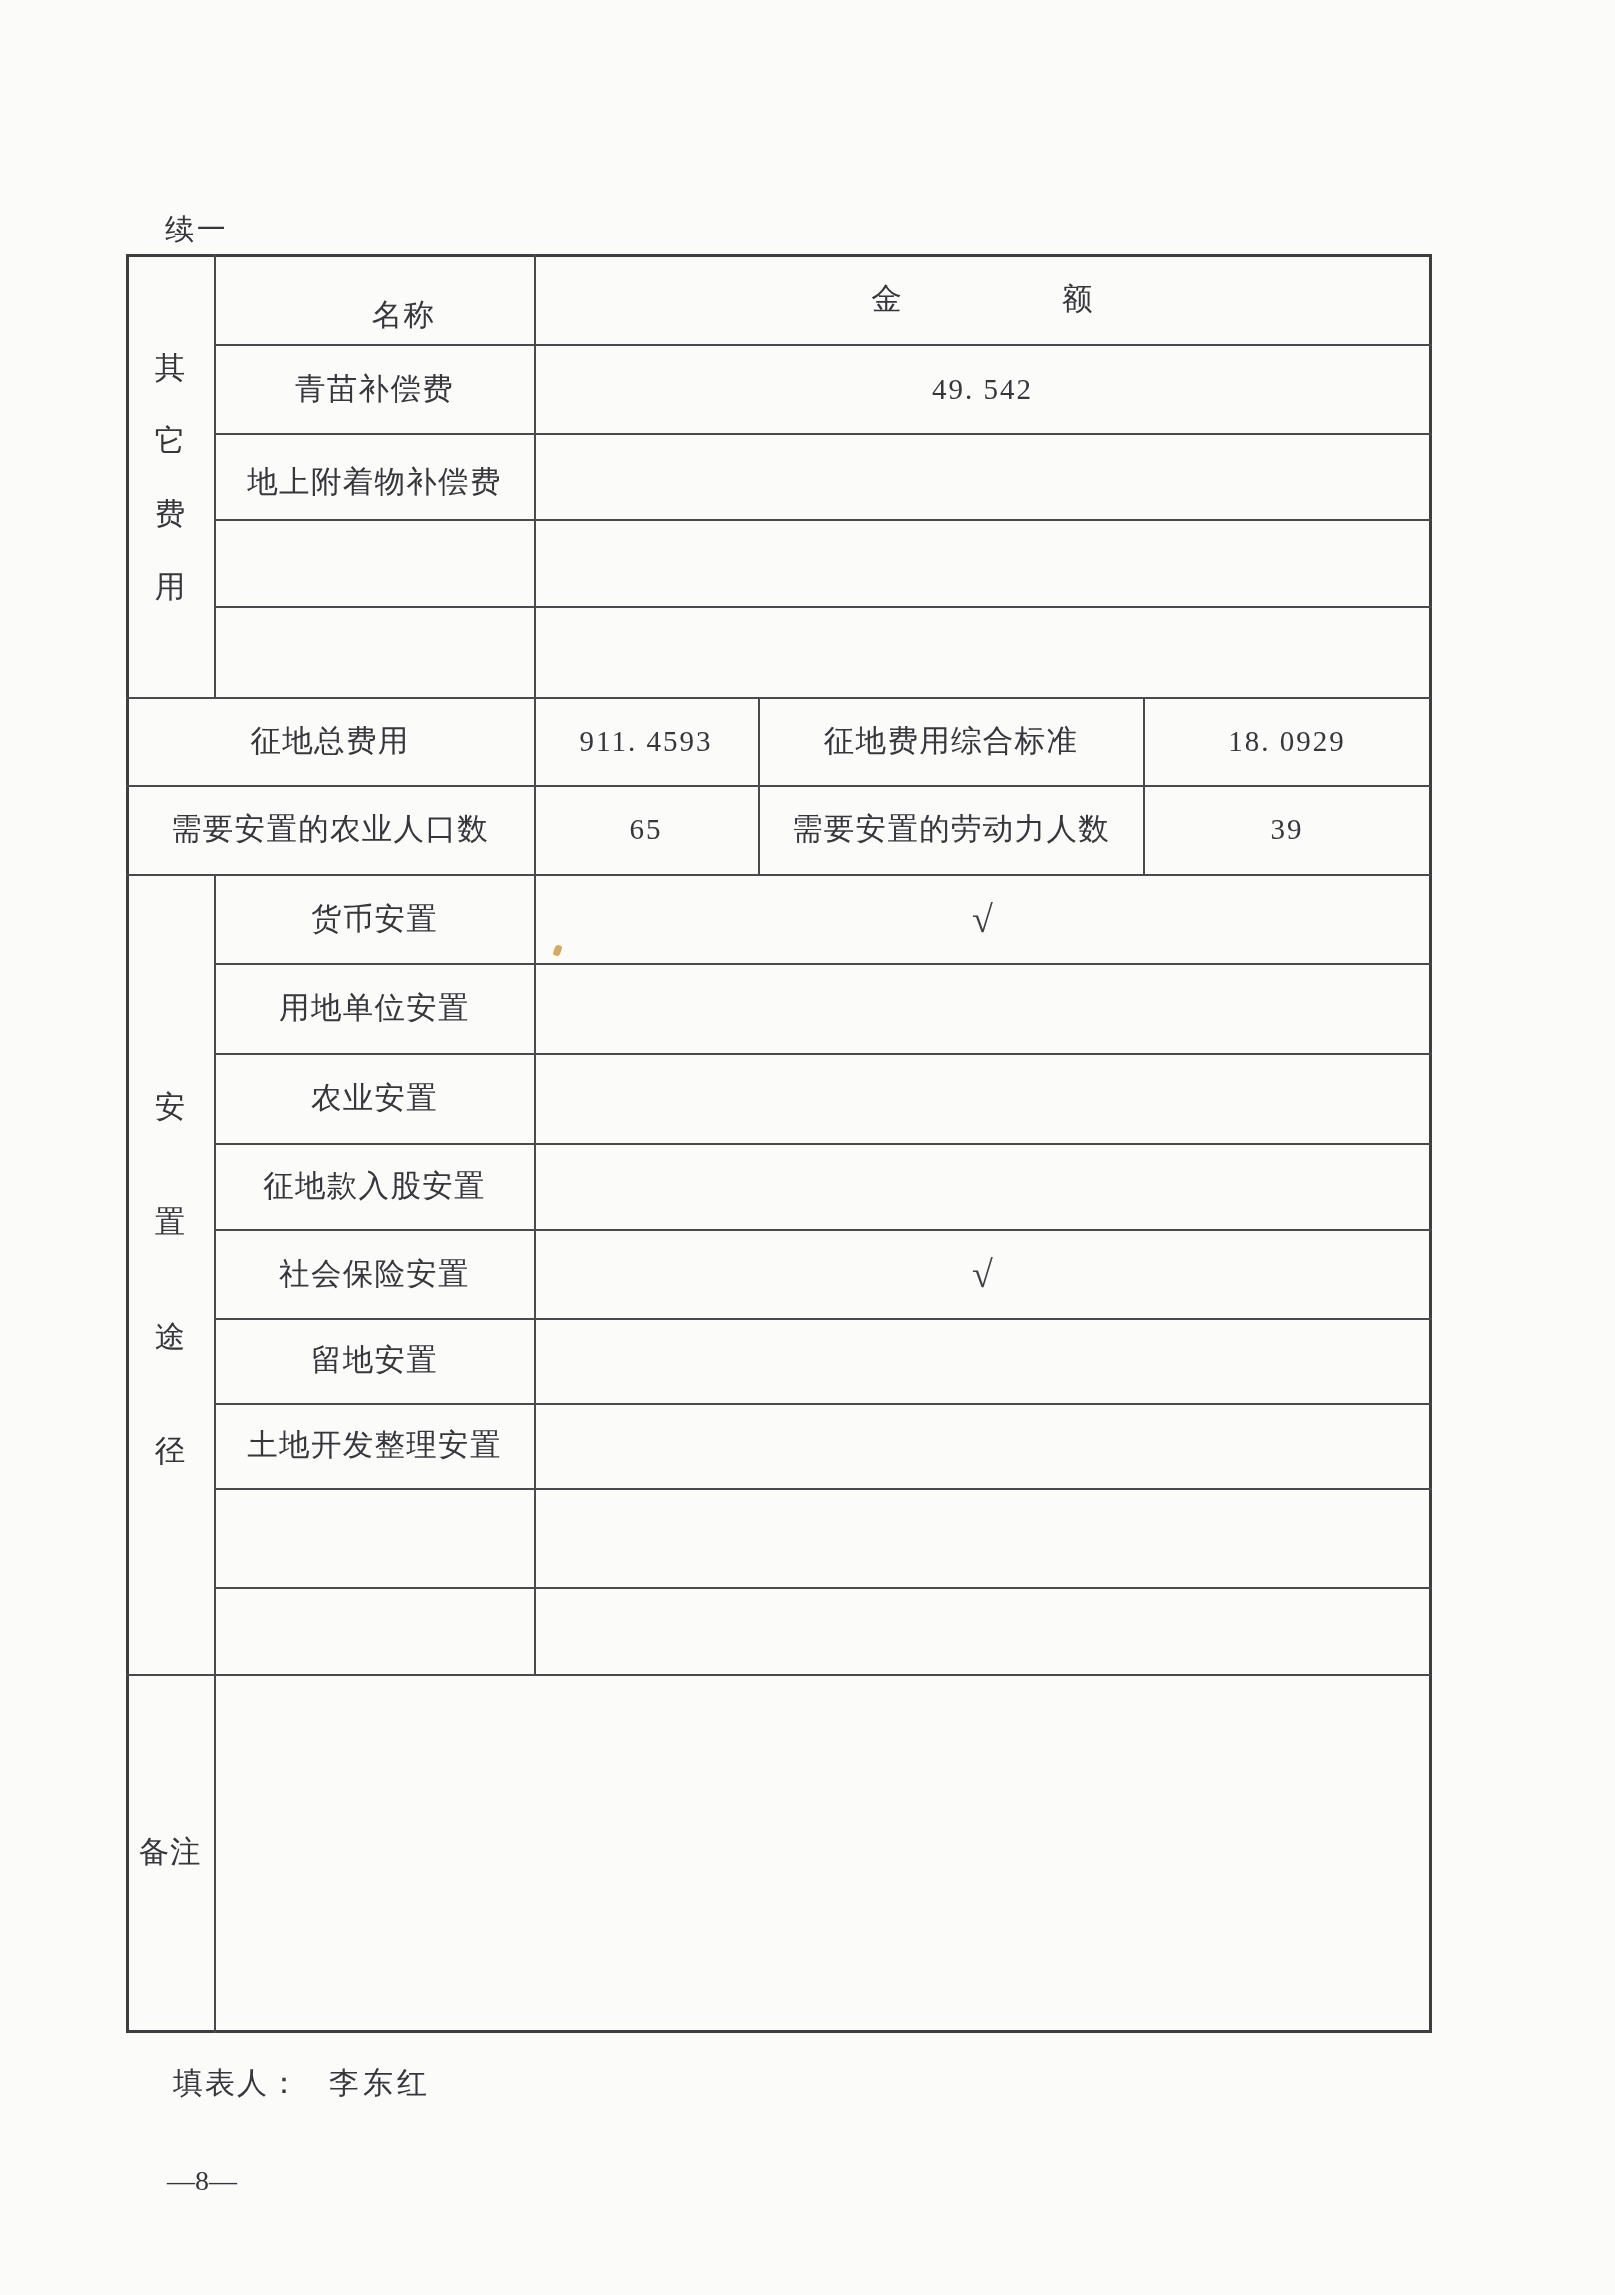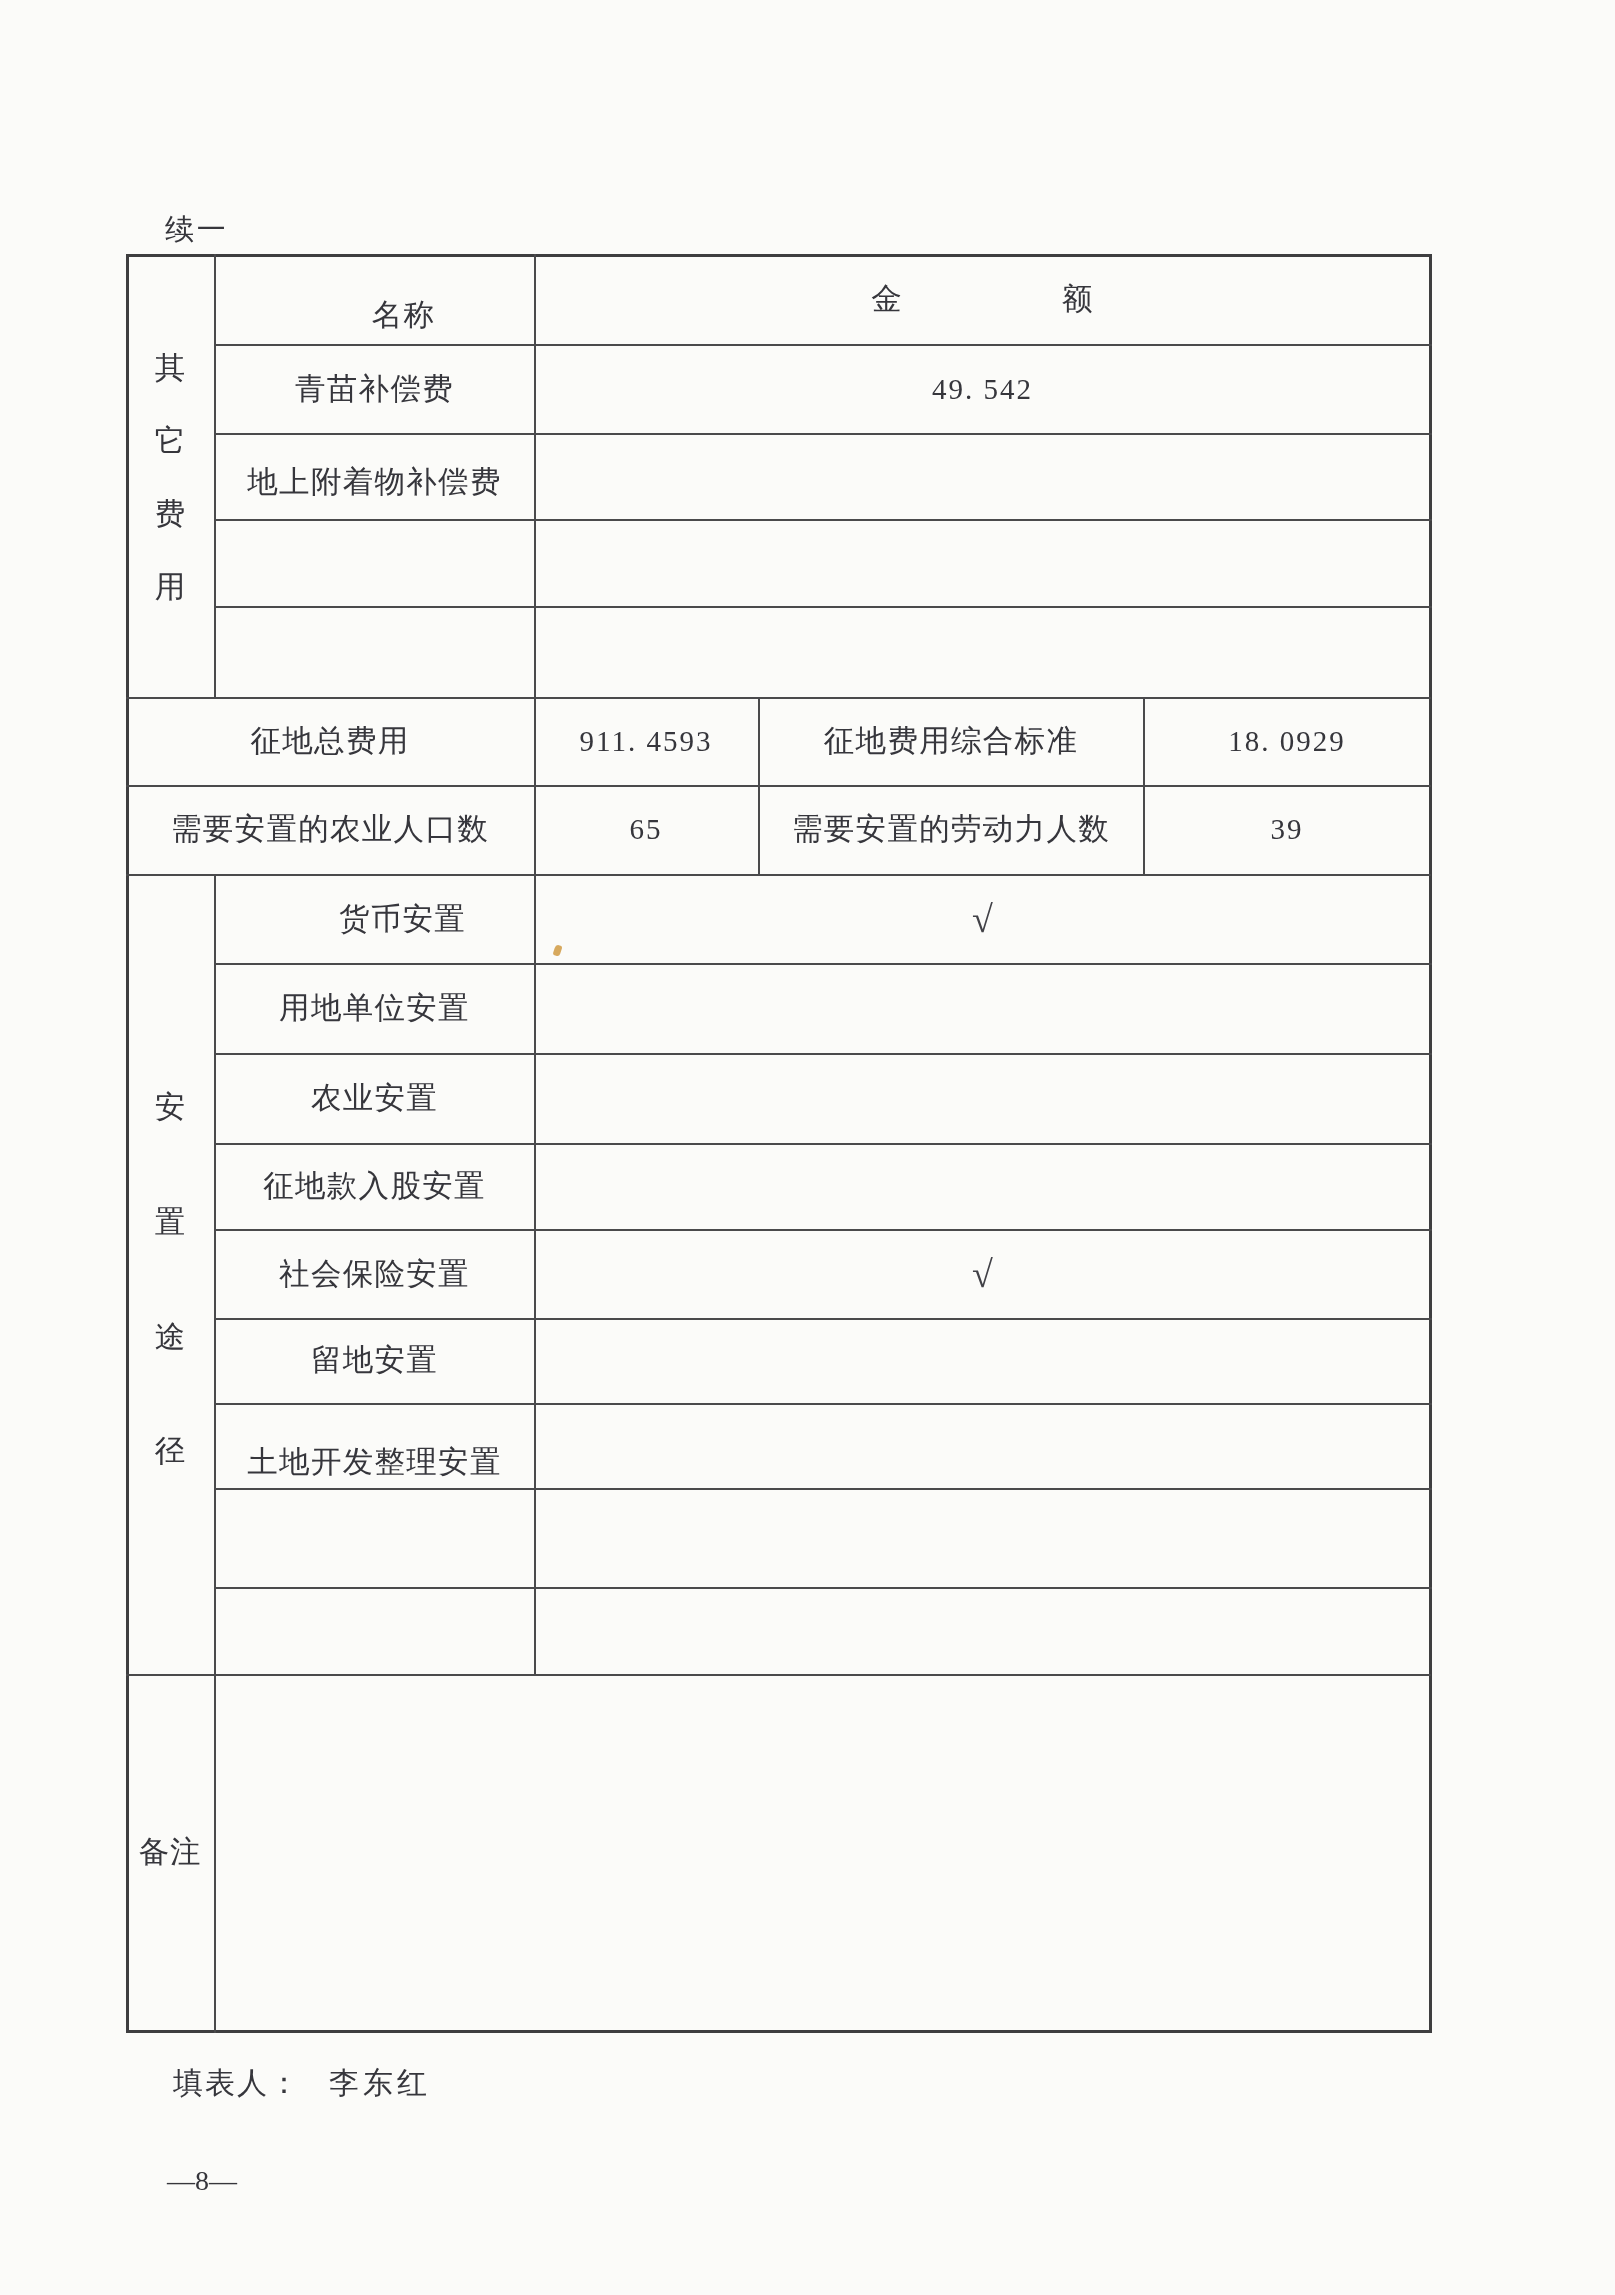--- a/index.html
+++ b/index.html
@@ -106,38 +106,38 @@
   <div class="cell" style="left:632px;top:531px;width:386px;height:89px;">需要安置的劳动力人数</div>
   <div class="cell num" style="left:1017px;top:531px;width:288px;height:89px;">39</div>
 
   <div class="vertical-label" style="left:0;top:838px;width:88px;height:375px;">
     <span>安</span>
     <span>置</span>
     <span>途</span>
     <span>径</span>
   </div>
 
-  <div class="cell" style="left:74px;top:620px;width:321px;height:90px;padding-left:42px;">货币安置</div>
+  <div class="cell" style="left:88px;top:620px;width:321px;height:90px;">货币安置</div>
   <div class="cell check" style="left:408px;top:620px;width:897px;height:90px;">√</div>
 
   <div class="cell" style="left:88px;top:709px;width:321px;height:90px;">用地单位安置</div>
   <div class="cell" style="left:408px;top:709px;width:897px;height:90px;"></div>
 
   <div class="cell" style="left:88px;top:799px;width:321px;height:90px;">农业安置</div>
   <div class="cell" style="left:408px;top:799px;width:897px;height:90px;"></div>
 
   <div class="cell" style="left:88px;top:889px;width:321px;height:86px;">征地款入股安置</div>
   <div class="cell" style="left:408px;top:889px;width:897px;height:86px;"></div>
 
   <div class="cell" style="left:88px;top:975px;width:321px;height:90px;">社会保险安置</div>
   <div class="cell check" style="left:408px;top:975px;width:897px;height:90px;">√</div>
 
   <div class="cell" style="left:88px;top:1064px;width:321px;height:85px;">留地安置</div>
 
-  <div class="cell" style="left:88px;top:1149px;width:321px;height:85px;margin-top:17px;">土地开发整理安置</div>
+  <div class="cell" style="left:88px;top:1149px;width:321px;height:85px;">土地开发整理安置</div>
   <div class="cell" style="left:408px;top:1149px;width:897px;height:85px;"></div>
 
   <div class="cell" style="left:88px;top:1234px;width:321px;height:99px;"></div>
   <div class="cell" style="left:408px;top:1234px;width:897px;height:99px;"></div>
 
   <div class="cell" style="left:88px;top:1333px;width:321px;height:87px;"></div>
   <div class="cell" style="left:408px;top:1333px;width:897px;height:87px;"></div>
 
   <div class="cell" style="left:0;top:1420px;width:88px;height:356px;letter-spacing:0.7px;">备注</div>
   <div class="cell" style="left:88px;top:1420px;width:1218px;height:356px;"></div>

